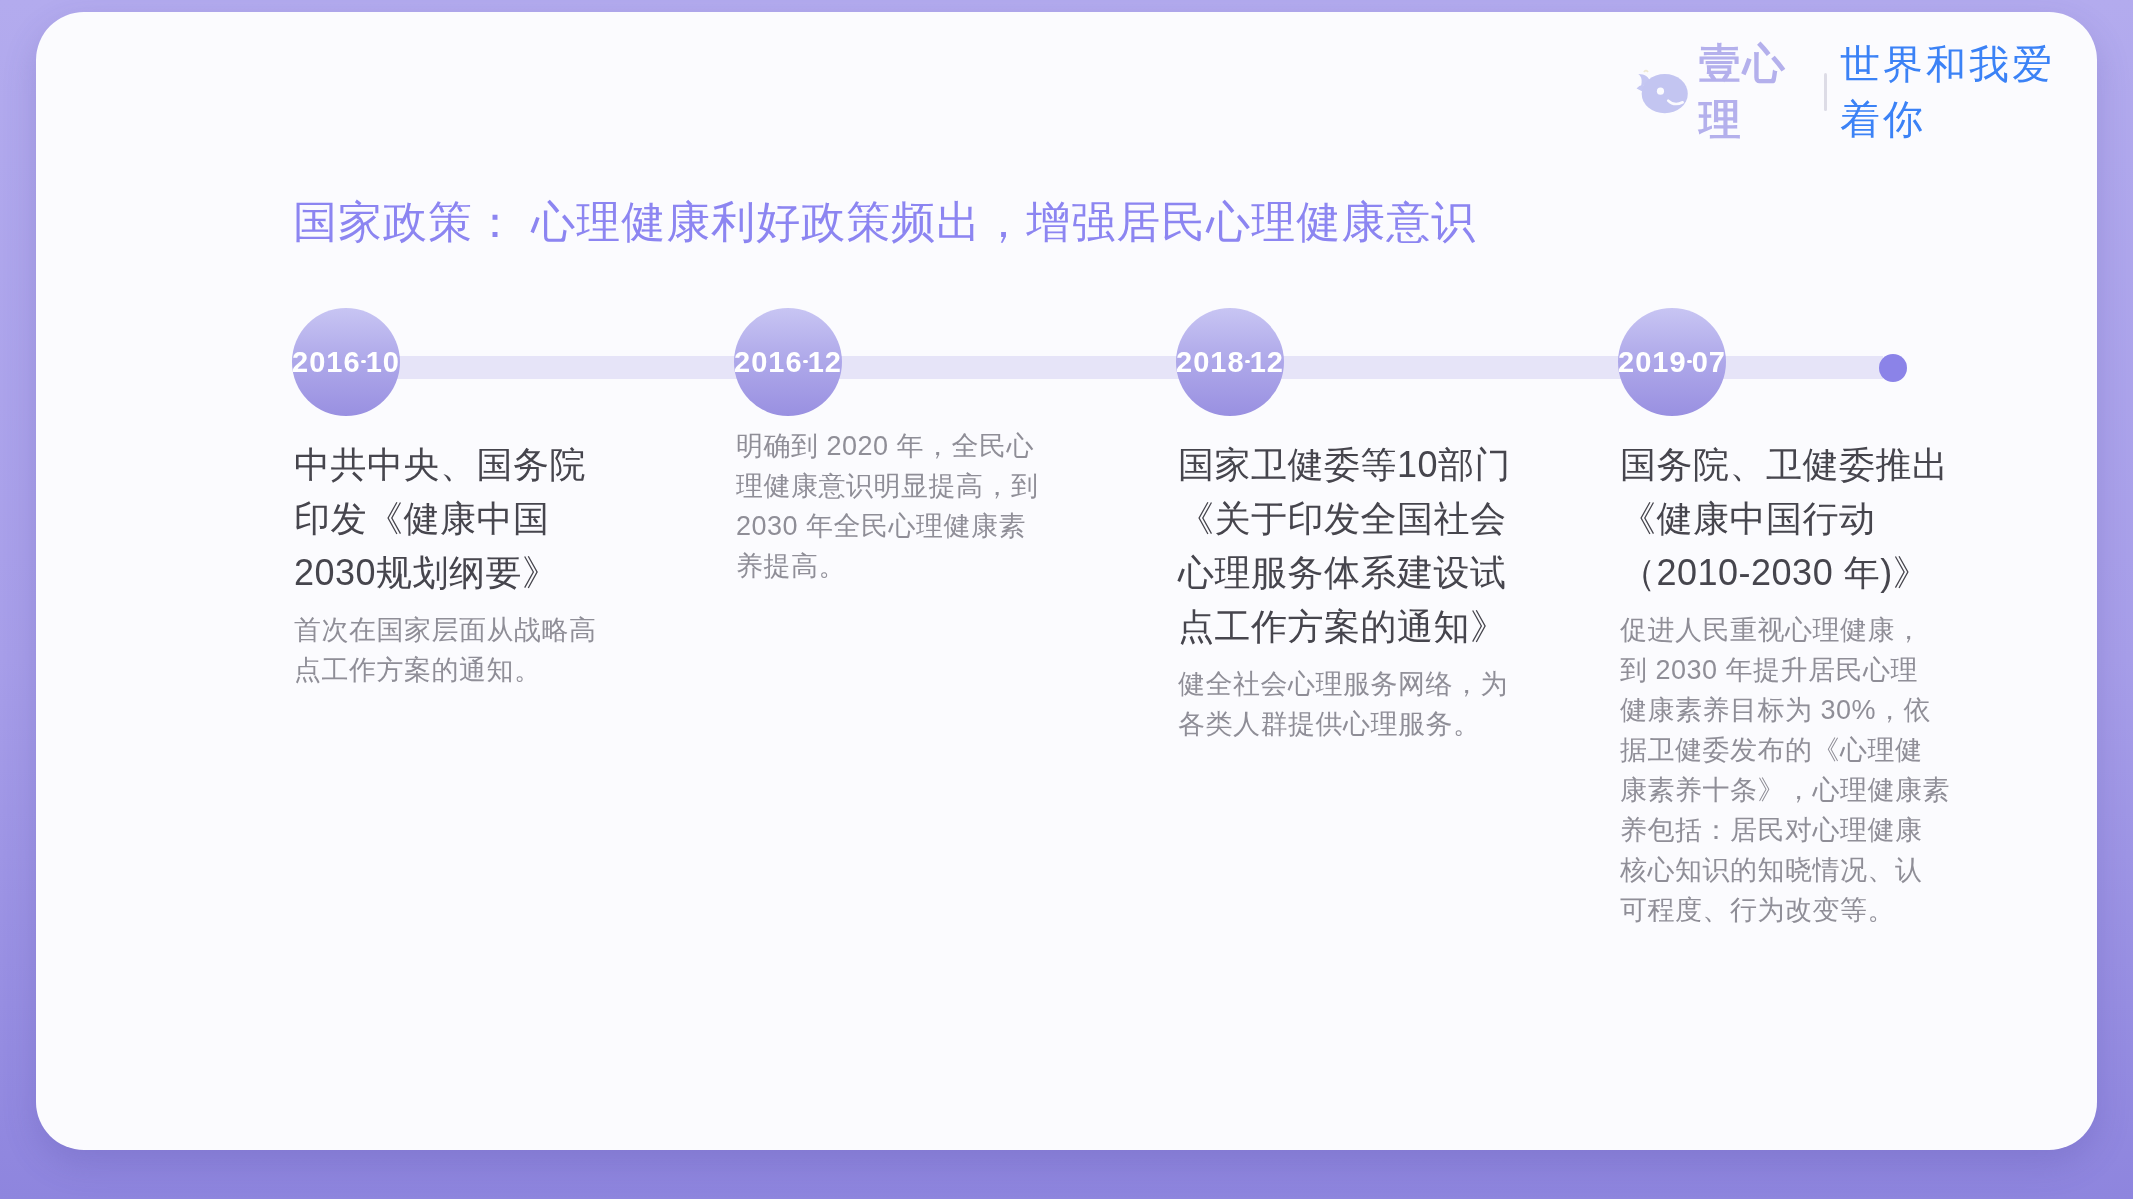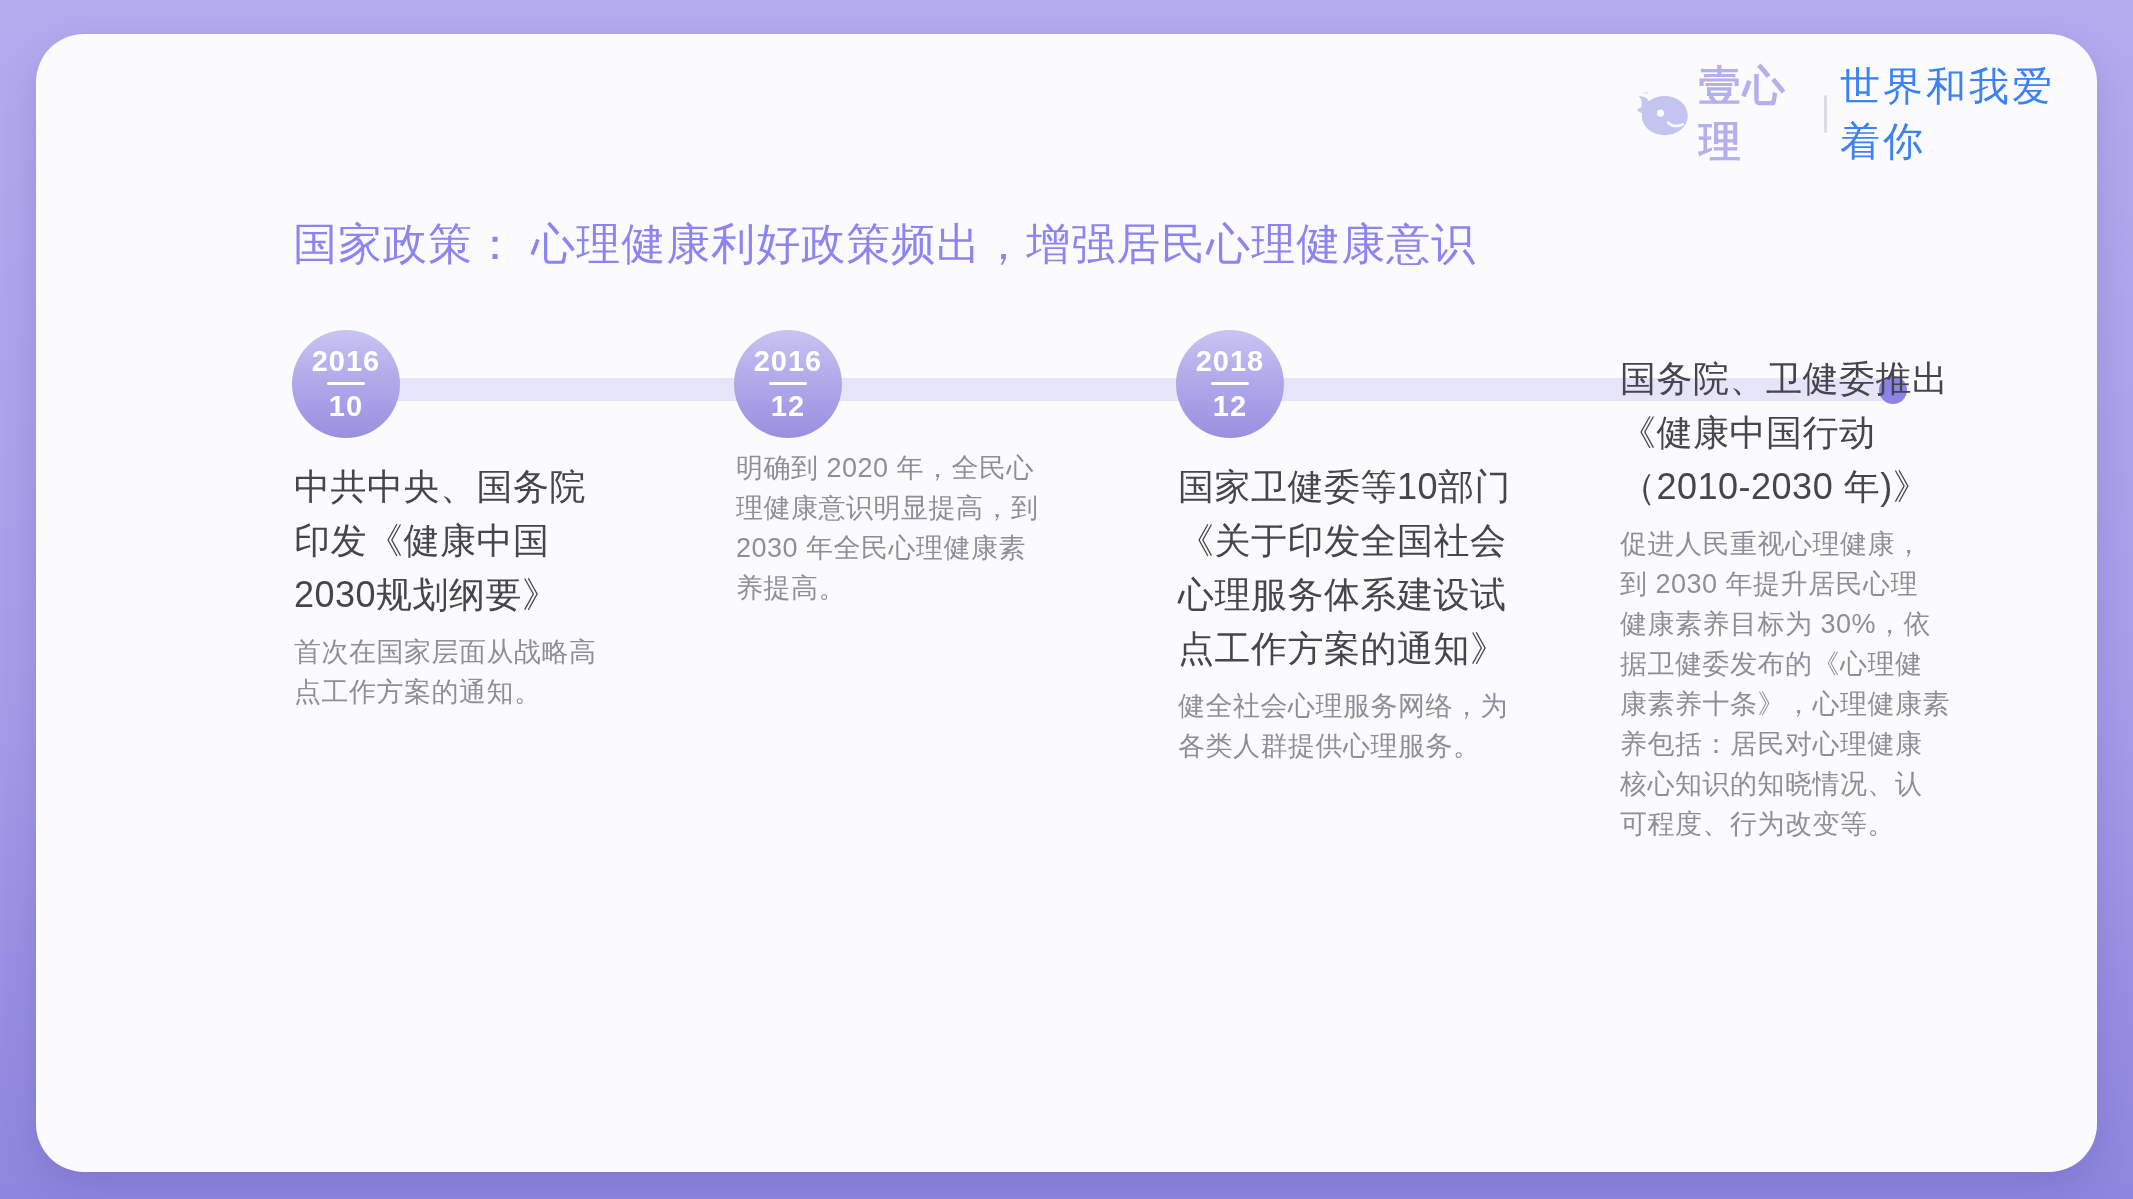--- a/index.html
+++ b/index.html
@@ -2,21 +2,21 @@
 <html><head>
 <meta charset="utf-8">
 <style>
   html,body{margin:0;padding:0;}
   body{
     width:2133px;height:1199px;overflow:hidden;position:relative;
     background:linear-gradient(180deg,#b3abee 0%,#a79ee9 55%,#8e85de 100%);
     font-family:"Liberation Sans","DejaVu Sans",sans-serif;
   }
   .card{
-    position:absolute;left:36px;top:34px;width:2061px;height:1138px;
+    position:absolute;left:36px;top:12px;width:2061px;height:1138px;
     background:#fbfbfe;border-radius:48px;
     box-shadow:0 14px 34px rgba(70,60,150,0.20);
   }
   
   .logo{position:absolute;left:1598px;top:52px;height:56px;display:flex;align-items:center;}
   .logo svg{display:block;}
   .brand{font-size:42px;font-weight:600;color:#b4b0ec;margin-left:10px;letter-spacing:2px;}
   .logo-sep{width:3px;height:38px;background:#dddce6;margin:0 13px;border-radius:2px;}
   .slogan{font-size:40px;color:#3b82f6;letter-spacing:3px;}
   
@@ -27,21 +27,21 @@
   }
   
   .tl-line{position:absolute;left:310px;top:344px;width:1537px;height:23px;background:#e6e4f8;}
   .tl-dot{position:absolute;left:1843px;top:342px;width:28px;height:28px;border-radius:50%;background:#8b83e8;}
   
   .col{position:absolute;top:296px;width:412px;}
   .col.c0{left:256px;} .col.c1{left:698px;} .col.c2{left:1140px;} .col.c3{left:1582px;}
   .circle{
     width:108px;height:108px;border-radius:50%;
     background:linear-gradient(180deg,#c8c5f3 0%,#b0aaea 45%,#9990e1 100%);
-    display:flex;flex-direction:column;align-items:center;justify-content:center;
+    display:flex;flex-direction:row;align-items:center;justify-content:center;
     color:#fff;position:relative;z-index:2;
   }
   .circle .year,.circle .month{font-size:29px;font-weight:700;line-height:1;letter-spacing:1px;}
   .circle .cdiv{width:38px;height:3px;background:#ffffff;border-radius:2px;margin:6px auto 7px;}
   .col h2{
     margin:22px 0 0 2px;font-size:36px;line-height:54px;font-weight:500;
     color:#46454d;white-space:pre;letter-spacing:0.5px;
   }
   .col p{
     margin:10px 0 0 2px;font-size:27px;line-height:40px;color:#8f8e97;
@@ -105,20 +105,25 @@
     </div>
     <h2>国家卫健委等10部门
 《关于印发全国社会
 心理服务体系建设试
 点工作方案的通知》</h2>
     <p>健全社会心理服务网络，为
 各类人群提供心理服务。</p>
   </section>
 
   <section class="col c3">
+    <div class="circle">
+      <span class="year">2019</span>
+      <span class="cdiv"></span>
+      <span class="month">07</span>
+    </div>
     <h2>国务院、卫健委推出
 《健康中国行动
 （2010-2030 年)》</h2>
     <p>促进人民重视心理健康，
 到 2030 年提升居民心理
 健康素养目标为 30%，依
 据卫健委发布的《心理健
 康素养十条》，心理健康素
 养包括：居民对心理健康
 核心知识的知晓情况、认

